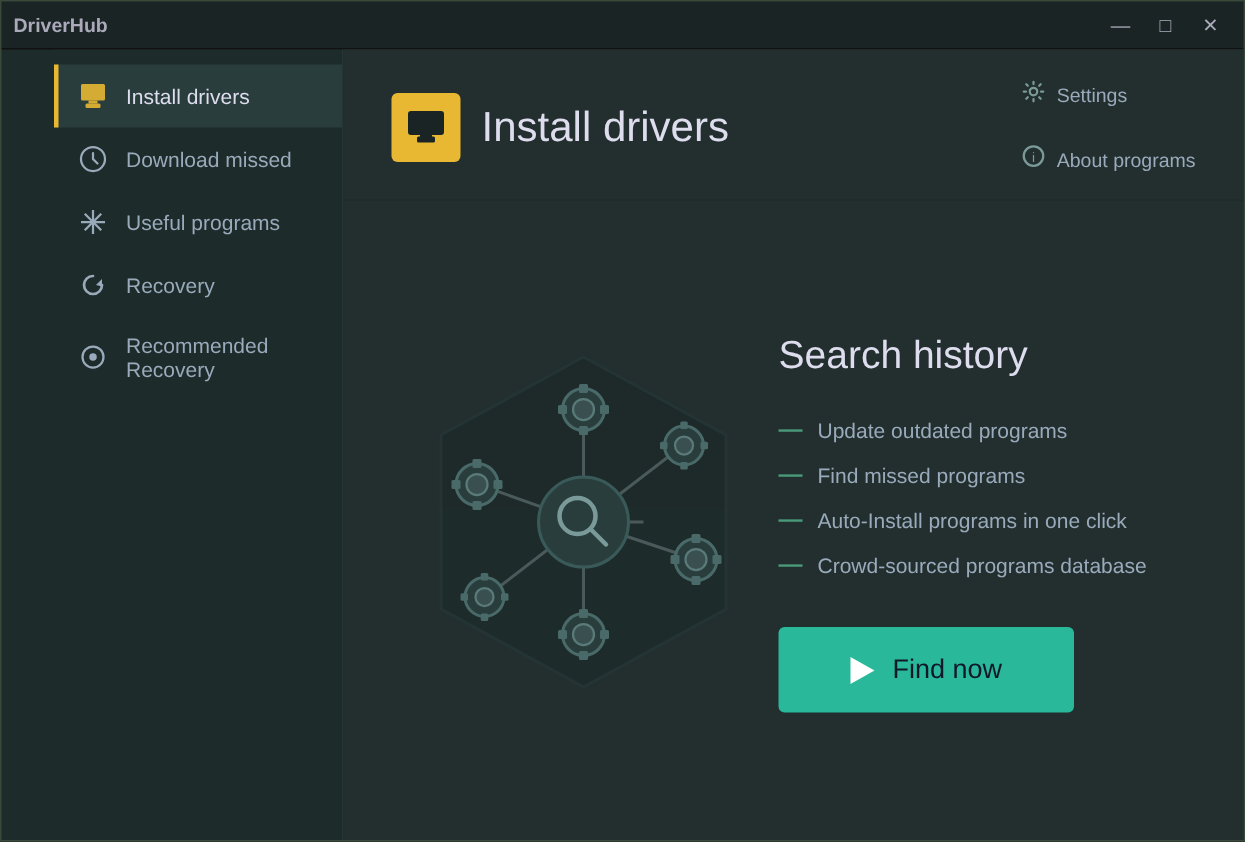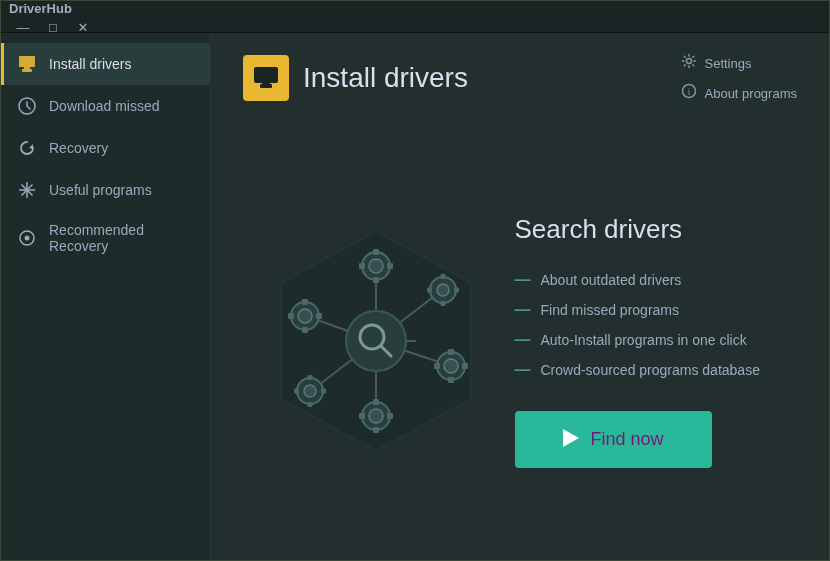--- a/index.html
+++ b/index.html
@@ -10,25 +10,24 @@
       font-family: 'Segoe UI', Arial, sans-serif;
       color: #ccd;
       overflow: hidden;
       border: 1px solid #3a4a3a;
     }
     
     .titlebar {
       background: #1a2424;
       height: 32px;
       display: flex;
-      align-items: flex-start;
+      align-items: center;
       justify-content: space-between;
       padding: 0 8px;
       border-bottom: 1px solid #111;
-      flex-direction: column;
     }
     .titlebar-title {
       font-size: 13px;
       color: #aab;
       font-weight: 600;
     }
     .titlebar-controls {
       display: flex;
       gap: 2px;
     }
@@ -42,20 +41,21 @@
       cursor: pointer;
       display: flex;
       align-items: center;
       justify-content: center;
     }
 
     
     .main {
       display: flex;
       height: calc(561px - 32px);
+      margin-left: 35px;
     }
     
     .sidebar {
       width: 210px;
       background: #1e2b2b;
       display: flex;
       flex-direction: column;
       padding-top: 10px;
       border-right: 1px solid #253535;
     }
@@ -122,21 +122,21 @@
       font-size: 26px;
     }
     .header-title {
       font-size: 28px;
       font-weight: 300;
       color: #dde;
     }
     .header-actions {
       display: flex;
       flex-direction: column;
-      gap: 6px;
+      gap: 18px;
       align-items: flex-start;
     }
     .header-action-btn {
       display: flex;
       align-items: center;
       gap: 8px;
       background: transparent;
       border: none;
       color: #9ab;
       font-size: 13px;
@@ -198,27 +198,28 @@
       color: #9ab;
     }
     .feature-dash {
       color: #4a9a7a;
       font-size: 16px;
       font-weight: bold;
     }
     .find-btn {
       margin-top: 14px;
       background: #2ab89a;
-      color: #701a75;
+      color: #0f172a;
       border: none;
       border-radius: 4px;
       padding: 18px 48px;
       font-size: 18px;
       cursor: pointer;
       display: flex;
+      align-items: center;
       gap: 12px;
       align-self: flex-start;
       font-weight: 500;
       transition: background 0.15s;
     }
     .play-icon {
       width: 0;
       height: 0;
       border-top: 9px solid transparent;
       border-bottom: 9px solid transparent;
@@ -253,38 +254,38 @@
     <div class="sidebar-item">
       <span class="sidebar-icon icon-download">
         <svg width="20" height="20" viewBox="0 0 20 20">
           <circle cx="10" cy="10" r="8" fill="none" stroke="#9ab" stroke-width="1.5"></circle>
           <polyline points="10,6 10,10 13,13" fill="none" stroke="#9ab" stroke-width="1.5" stroke-linecap="round"></polyline>
         </svg>
       </span>
       <span>Download missed</span>
     </div>
     <div class="sidebar-item">
-      <span class="sidebar-icon icon-recovery">
-        <svg width="20" height="20" viewBox="0 0 20 20">
-          <path d="M10 4 A6 6 0 1 0 16 10" fill="none" stroke="#9ab" stroke-width="1.8" stroke-linecap="round"></path>
-          <polygon points="16,6 16,11 12,10" fill="#9ab"></polygon>
-        </svg>
-      </span>
-      <span>Recovery</span>
-    </div>
-    <div class="sidebar-item">
       <span class="sidebar-icon icon-useful">
         <svg width="20" height="20" viewBox="0 0 20 20">
           <line x1="10" y1="2" x2="10" y2="18" stroke="#9ab" stroke-width="1.5"></line>
           <line x1="2" y1="10" x2="18" y2="10" stroke="#9ab" stroke-width="1.5"></line>
           <line x1="4.5" y1="4.5" x2="15.5" y2="15.5" stroke="#9ab" stroke-width="1.5"></line>
           <line x1="15.5" y1="4.5" x2="4.5" y2="15.5" stroke="#9ab" stroke-width="1.5"></line>
         </svg>
       </span>
       <span>Useful programs</span>
+    </div>
+    <div class="sidebar-item">
+      <span class="sidebar-icon icon-recovery">
+        <svg width="20" height="20" viewBox="0 0 20 20">
+          <path d="M10 4 A6 6 0 1 0 16 10" fill="none" stroke="#9ab" stroke-width="1.8" stroke-linecap="round"></path>
+          <polygon points="16,6 16,11 12,10" fill="#9ab"></polygon>
+        </svg>
+      </span>
+      <span>Recovery</span>
     </div>
     <div class="sidebar-item">
       <span class="sidebar-icon icon-recommended">
         <svg width="20" height="20" viewBox="0 0 20 20">
           <circle cx="10" cy="10" r="7" fill="none" stroke="#9ab" stroke-width="1.5"></circle>
           <circle cx="10" cy="10" r="2.5" fill="#9ab"></circle>
         </svg>
       </span>
       <span>Recommended Recovery</span>
     </div>
@@ -397,25 +398,25 @@
             <circle cx="0" cy="0" r="7" fill="#3a5050" stroke="#5a7a7a" stroke-width="1.5"></circle>
             <rect x="-3" y="-17" width="6" height="6" rx="1" fill="#4a6a6a"></rect>
             <rect x="-3" y="11" width="6" height="6" rx="1" fill="#4a6a6a"></rect>
             <rect x="11" y="-3" width="6" height="6" rx="1" fill="#4a6a6a"></rect>
             <rect x="-17" y="-3" width="6" height="6" rx="1" fill="#4a6a6a"></rect>
           </g>
         </svg>
       </div>
 
       <div class="right-panel">
-        <h2 class="search-title">Search drivers</h2>
+        <h2 class="search-title">Search history</h2>
         <div class="feature-list">
           <div class="feature-item">
             <span class="feature-dash">—</span>
-            <span>About outdated drivers</span>
+            <span>Update outdated programs</span>
           </div>
           <div class="feature-item">
             <span class="feature-dash">—</span>
             <span>Find missed programs</span>
           </div>
           <div class="feature-item">
             <span class="feature-dash">—</span>
             <span>Auto-Install programs in one click</span>
           </div>
           <div class="feature-item">

